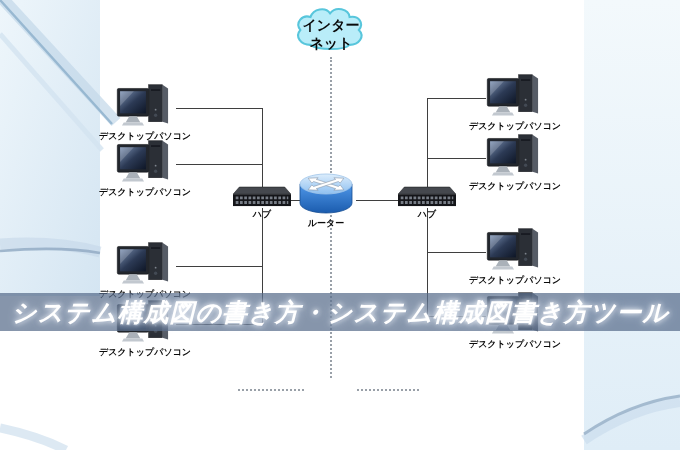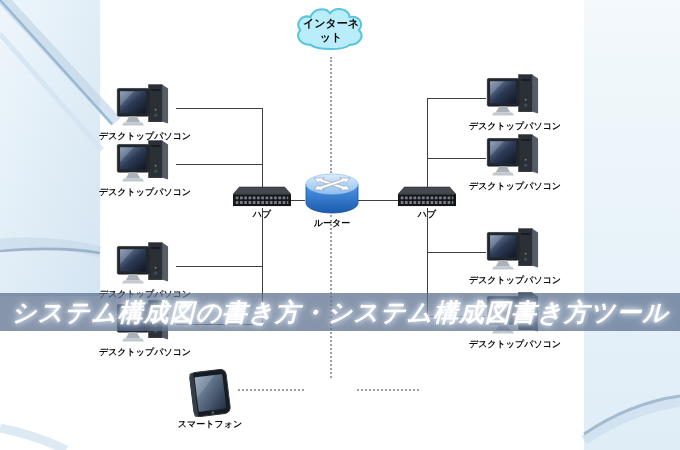--- a/index.html
+++ b/index.html
@@ -8,21 +8,21 @@
     font-family:"Liberation Sans","DejaVu Sans",sans-serif; background:#ffffff;
   }
   .bg { position:absolute; left:0; top:0; z-index:0; }
   .node { position:absolute; display:flex; flex-direction:column; align-items:center; z-index:2; }
   .node .lbl {
     font-size:9px; font-weight:700; color:#0a0a0a; line-height:1.15;
     text-align:right; white-space:nowrap; margin-top:1px;
   }
   .cloud-label {
     position:absolute; top:13px; left:50%; transform:translateX(-50%);
-    width:58px; font-size:11px; font-weight:700; color:#0a0a0a;
+    width:58px; font-size:14px; font-weight:700; color:#0a0a0a;
     text-align:center; line-height:1.25; z-index:3;
   }
   .line { position:absolute; z-index:1; background:#3f3f3f; }
   .dotv { position:absolute; z-index:1; width:0; border-left:2px dotted #99a0a8; }
   .doth { position:absolute; z-index:1; height:0; border-top:2px dotted #99a0a8; }
   .banner {
     position:absolute; left:0; top:293px; width:680px; height:38px; z-index:5;
     display:flex; align-items:center; justify-content:center;
     background:rgba(88,108,138,0.72);
   }
@@ -174,21 +174,21 @@
   <div class="doth" style="left:238px;top:389px;width:66px"></div>
   <div class="doth" style="left:357px;top:389px;width:62px"></div>
 
   <div class="node" style="left:287px;top:4px;width:88px">
     <svg width="80" height="52">
         <use href="#sym-cloud"></use>
       </svg>
     <span class="cloud-label">インターネット</span>
   </div>
 
-  <div class="node" style="left:287px;top:171px;width:90px">
+  <div class="node" style="left:281px;top:171px;width:90px">
     <svg width="56" height="46">
         <use href="#sym-router"></use>
       </svg>
     <span class="lbl">ルーター</span>
   </div>
 
   <div class="node" style="left:218px;top:186px;width:88px">
     <svg width="58" height="22">
         <use href="#sym-hub"></use>
       </svg>
@@ -244,24 +244,18 @@
       </svg>
     <span class="lbl">デスクトップパソコン</span>
   </div>
   <div class="node" style="left:460px;top:290px;width:110px">
     <svg width="64" height="48">
         <use href="#sym-desktop"></use>
       </svg>
     <span class="lbl">デスクトップパソコン</span>
   </div>
 
-  <div class="node" style="left:156px;top:368px;width:108px">
-    <svg width="56" height="50">
-        <use href="#sym-phone"></use>
-      </svg>
-    <span class="lbl">スマートフォン</span>
-  </div>
 
   <div class="banner">
     <span class="banner-text">システム構成図の書き方・システム構成図書き方ツール</span>
   </div>
 
 </div>
 
 </body></html>

